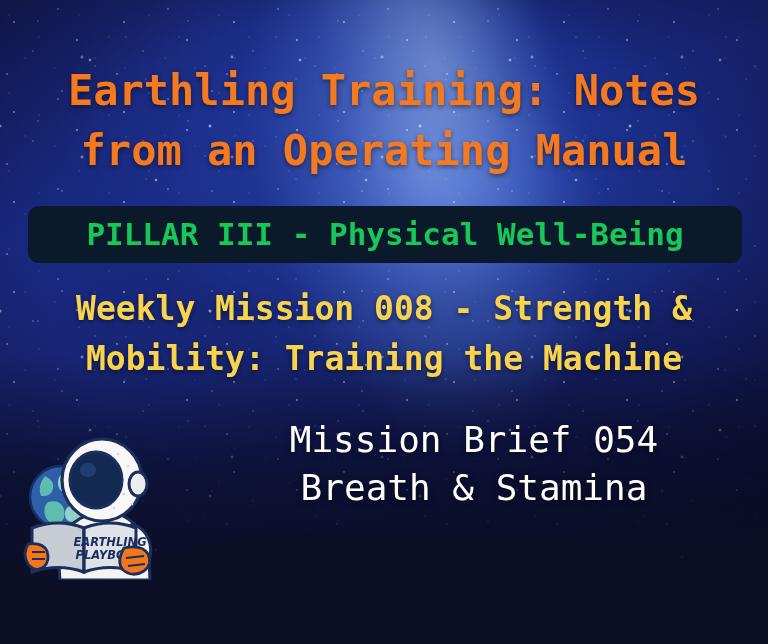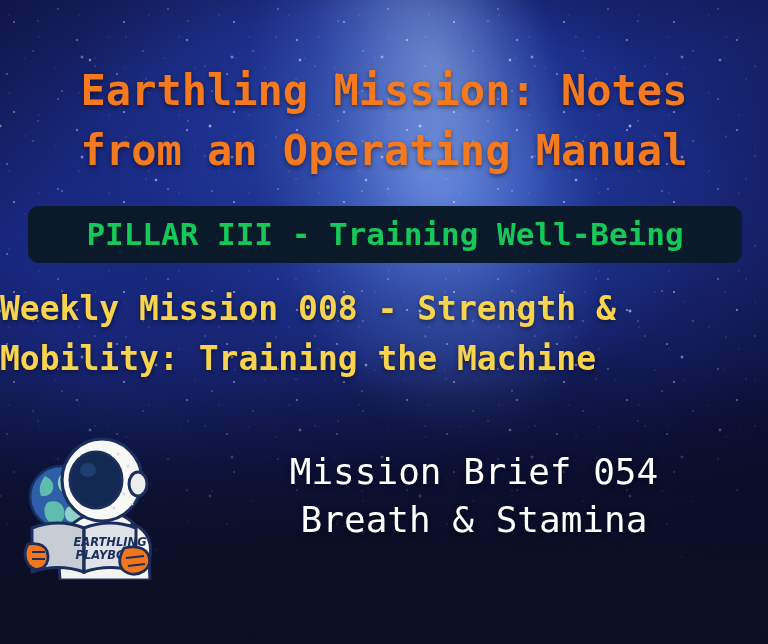--- a/index.html
+++ b/index.html
@@ -148,32 +148,32 @@
     line-height: 1;
     letter-spacing: 0px;
     white-space: nowrap;
   }
 
   .mission-line {
     position: absolute;
     top: 284px;
     left: 0;
     right: 0;
-    text-align: left;
+    text-align: center;
     color: #f8d44e;
     font-size: 33px;
     font-weight: 700;
     line-height: 1.5;
     white-space: pre-line;
     text-shadow: 0 2px 5px rgba(0,0,0,0.45);
   }
 
   .brief-block {
     position: absolute;
-    top: 448px;
+    top: 416px;
     left: 180px;
     width: 588px;
     text-align: center;
     color: #ffffff;
     font-size: 36px;
     font-weight: 400;
     line-height: 1.34;
     white-space: pre-line;
     text-shadow: 0 2px 6px rgba(0,0,0,0.5);
   }
@@ -198,25 +198,25 @@
   <div class="bg-band"></div>
   <div class="stars s1"></div>
   <div class="stars s2"></div>
   <div class="stars s3"></div>
   <div class="stars s4"></div>
   <div class="bg-mound"></div>
   <div class="bg-vignette"></div>
 
   <div class="content">
 
-    <div class="title">Earthling Mission: Notes
+    <div class="title">Earthling Training: Notes
 from an Operating Manual</div>
 
     <div class="pillar-banner">
-      <span class="pillar-text">PILLAR III - Training Well-Being</span>
+      <span class="pillar-text">PILLAR III - Physical Well-Being</span>
     </div>
 
     <div class="mission-line">Weekly Mission 008 - Strength &amp;
 Mobility: Training the Machine</div>
 
     <div class="brief-block">Mission Brief 054
 Breath &amp; Stamina</div>
 
     <div class="mascot">
       <svg viewBox="0 0 158 148" xmlns="http://www.w3.org/2000/svg">

